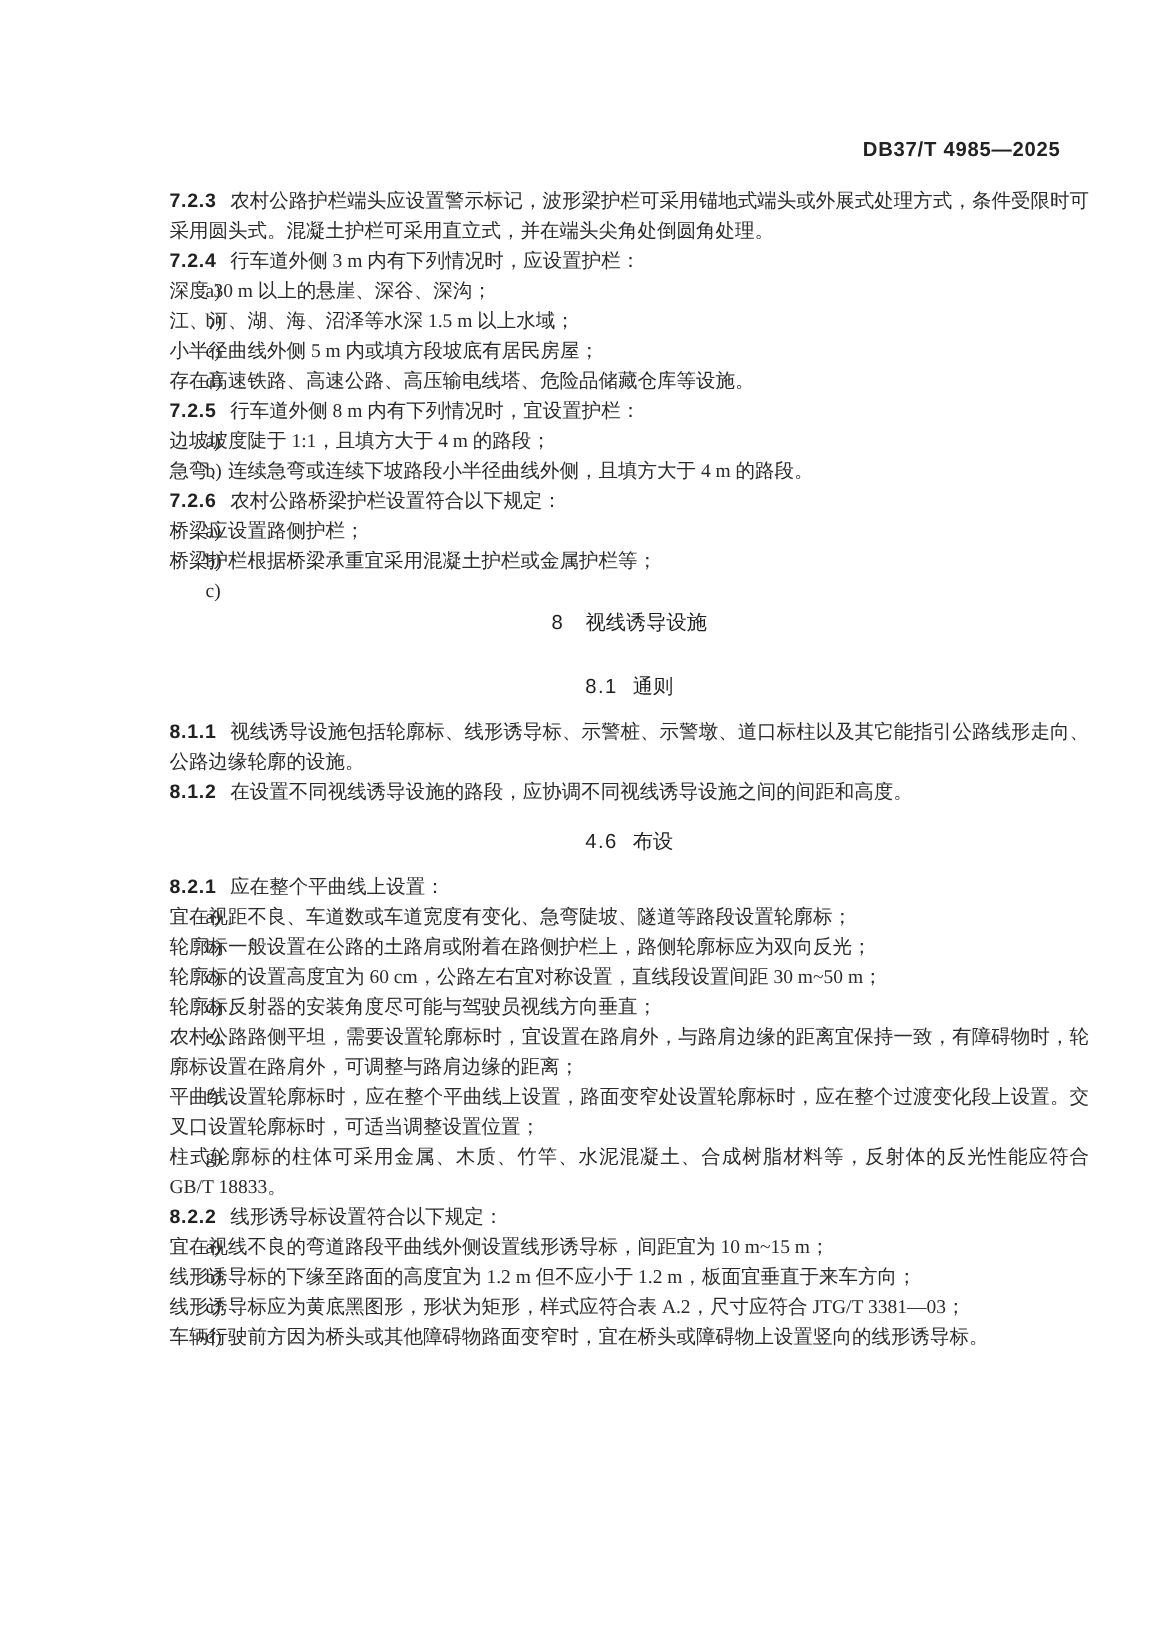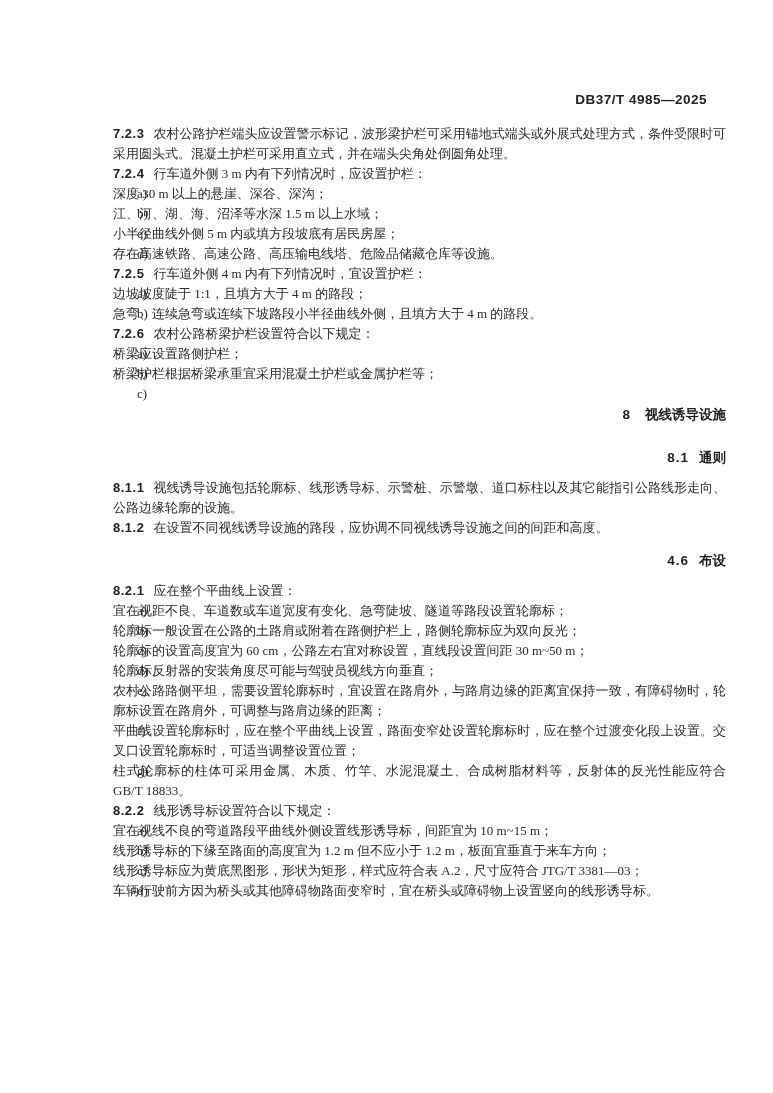--- a/index.html
+++ b/index.html
@@ -46,25 +46,25 @@
     padding-left:45px;
     margin:0;
   }
   .list-item .letter {
     position:absolute;
     left:24px; top:0;
     white-space:nowrap;
   }
   .heading {
     font-family:"Liberation Sans","DejaVu Sans",sans-serif;
-    font-weight:700;
+    font-weight:400;
     font-size:13.5px;
     color:#1f1f1f;
     line-height:22px;
-    text-align:right;
+    text-align:center;
   }
   .heading.chapter { margin-top:20px; margin-bottom:21px; }
   .heading.section { margin-top:12px; margin-bottom:9px; }
   .heading .hnum { margin-right:14px; letter-spacing:1px; }
   .heading.section .hnum { margin-right:10px; }
   .page-number {
     position:absolute;
     left:648px; top:999px;
     width:60px;
     text-align:center;
@@ -78,21 +78,21 @@
 <div class="page">
   <div class="doc-header">DB37/T 4985—2025</div>
 
   <div class="doc-body">
       <p class="clause"><span class="cnum">7.2.3</span><span class="ctext">农村公路护栏端头应设置警示标记，波形梁护栏可采用锚地式端头或外展式处理方式，条件受限时可采用圆头式。混凝土护栏可采用直立式，并在端头尖角处倒圆角处理。</span></p>
       <p class="clause"><span class="cnum">7.2.4</span><span class="ctext">行车道外侧 3 m 内有下列情况时，应设置护栏：</span></p>
       <p class="list-item"><span class="letter">a)</span><span class="itext">深度 30 m 以上的悬崖、深谷、深沟；</span></p>
       <p class="list-item"><span class="letter">b)</span><span class="itext">江、河、湖、海、沼泽等水深 1.5 m 以上水域；</span></p>
       <p class="list-item"><span class="letter">c)</span><span class="itext">小半径曲线外侧 5 m 内或填方段坡底有居民房屋；</span></p>
       <p class="list-item"><span class="letter">d)</span><span class="itext">存在高速铁路、高速公路、高压输电线塔、危险品储藏仓库等设施。</span></p>
-      <p class="clause"><span class="cnum">7.2.5</span><span class="ctext">行车道外侧 4 m 内有下列情况时，宜设置护栏：</span></p>
+      <p class="clause"><span class="cnum">7.2.5</span><span class="ctext">行车道外侧 8 m 内有下列情况时，宜设置护栏：</span></p>
       <p class="list-item"><span class="letter">a)</span><span class="itext">边坡坡度陡于 1:1，且填方大于 4 m 的路段；</span></p>
       <p class="list-item"><span class="letter">b)</span><span class="itext">急弯、连续急弯或连续下坡路段小半径曲线外侧，且填方大于 4 m 的路段。</span></p>
       <p class="clause"><span class="cnum">7.2.6</span><span class="ctext">农村公路桥梁护栏设置符合以下规定：</span></p>
       <p class="list-item"><span class="letter">a)</span><span class="itext">桥梁应设置路侧护栏；</span></p>
       <p class="list-item"><span class="letter">b)</span><span class="itext">桥梁护栏根据桥梁承重宜采用混凝土护栏或金属护栏等；</span></p>
       <p class="list-item"><span class="letter">c)</span></p>
       <div class="heading chapter"><span class="hnum">8</span><span class="htitle">视线诱导设施</span></div>
       <div class="heading section"><span class="hnum">8.1</span><span class="htitle">通则</span></div>
       <p class="clause"><span class="cnum">8.1.1</span><span class="ctext">视线诱导设施包括轮廓标、线形诱导标、示警桩、示警墩、道口标柱以及其它能指引公路线形走向、公路边缘轮廓的设施。</span></p>
       <p class="clause"><span class="cnum">8.1.2</span><span class="ctext">在设置不同视线诱导设施的路段，应协调不同视线诱导设施之间的间距和高度。</span></p>

